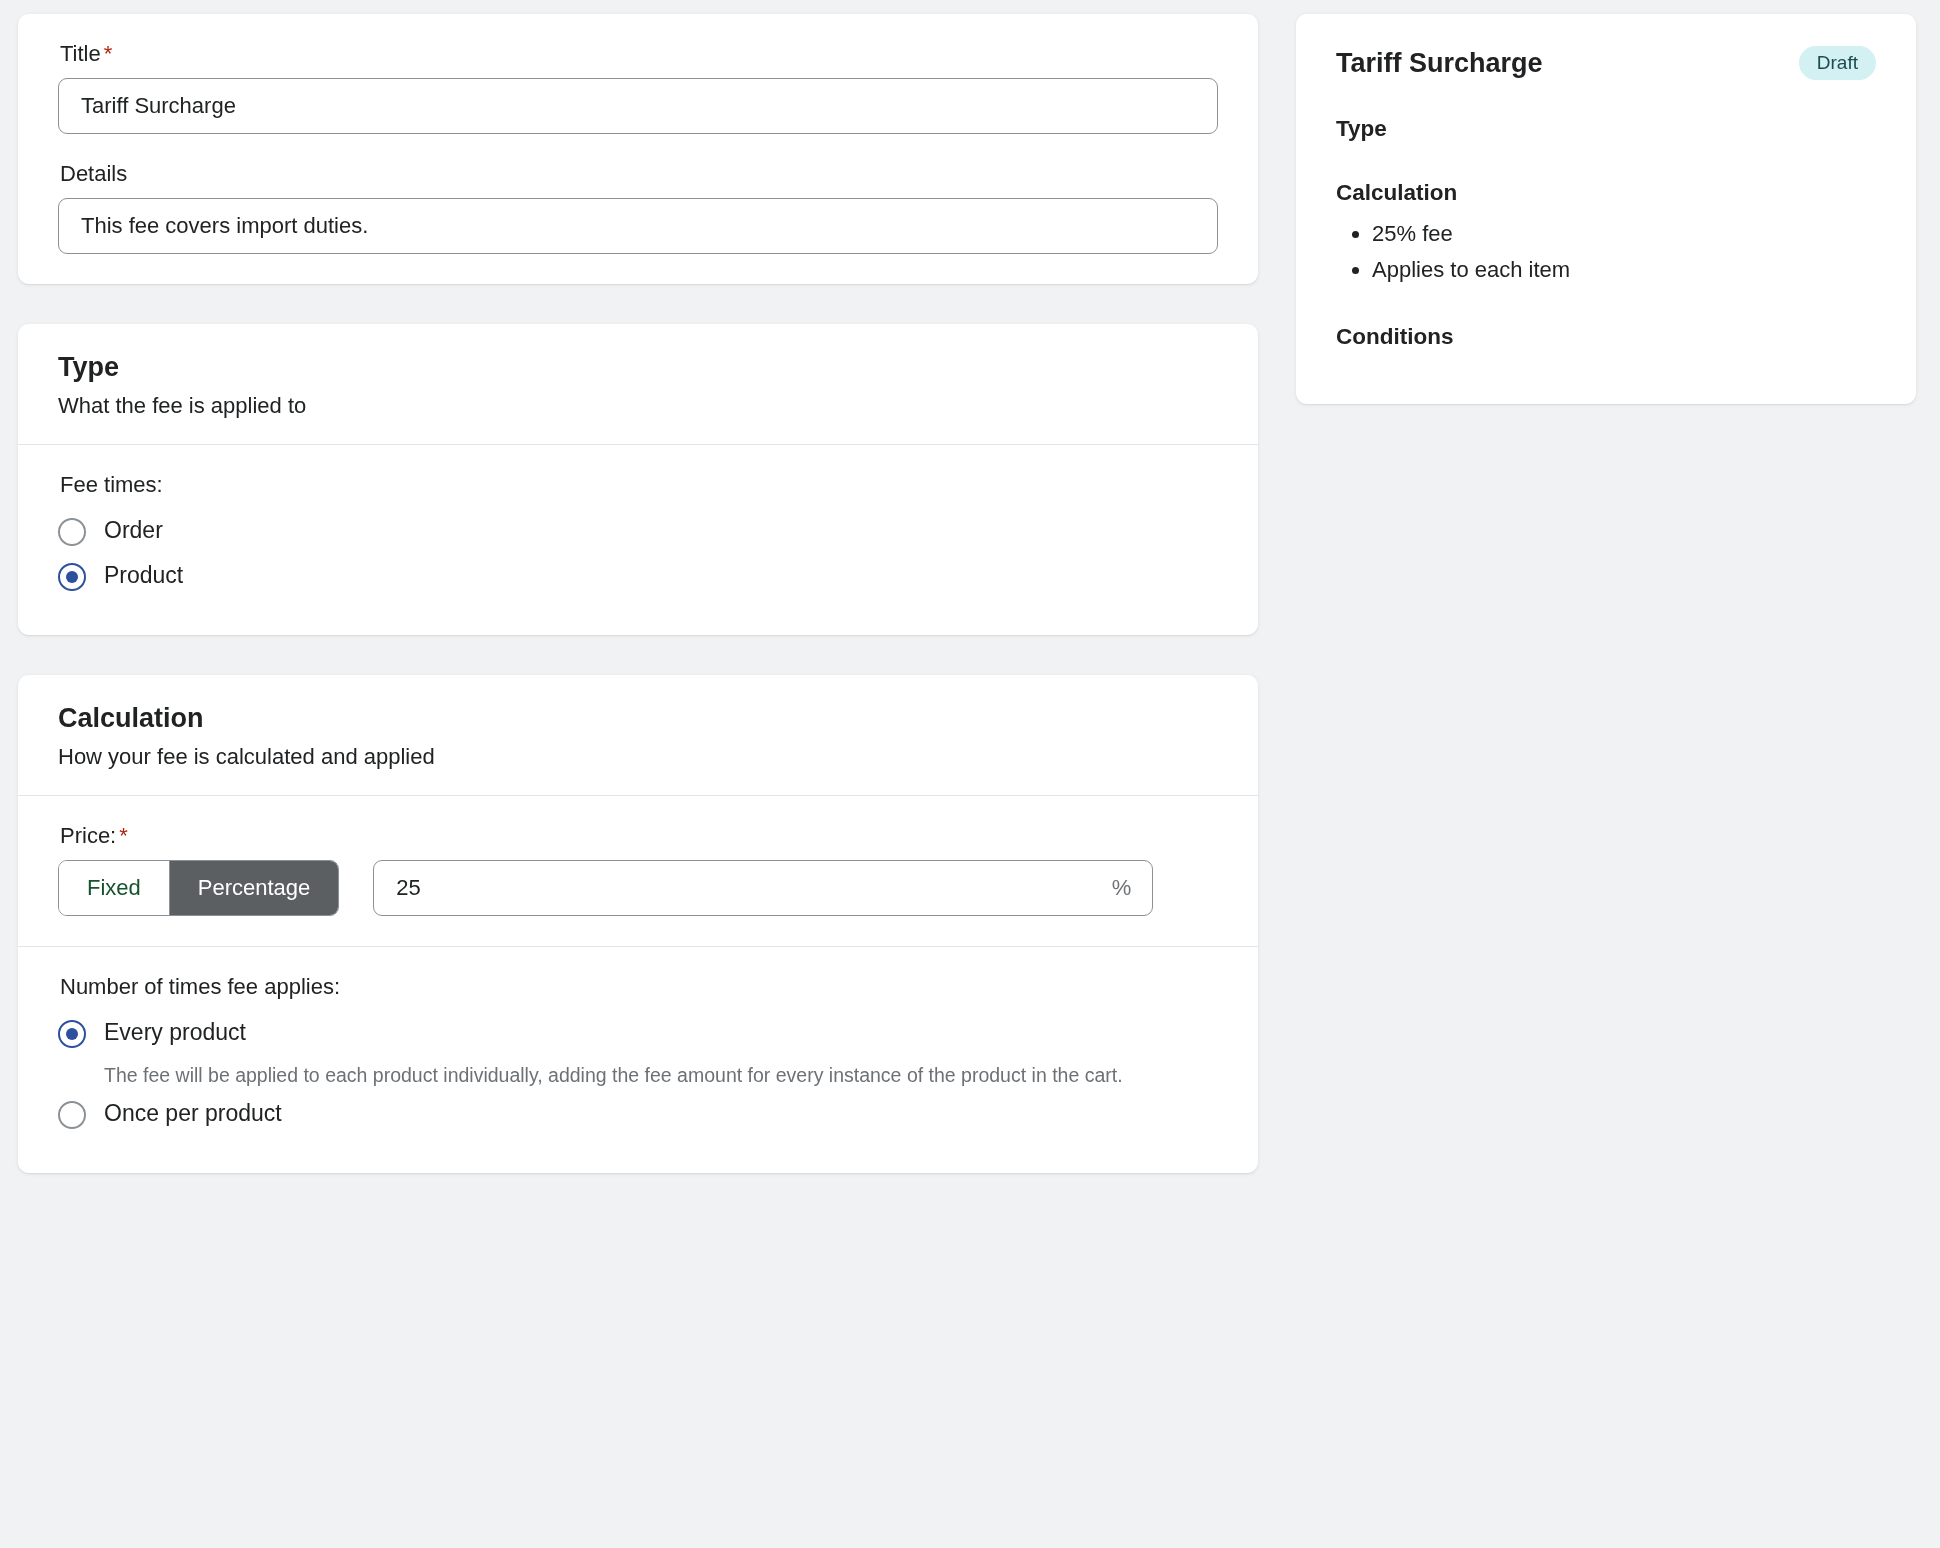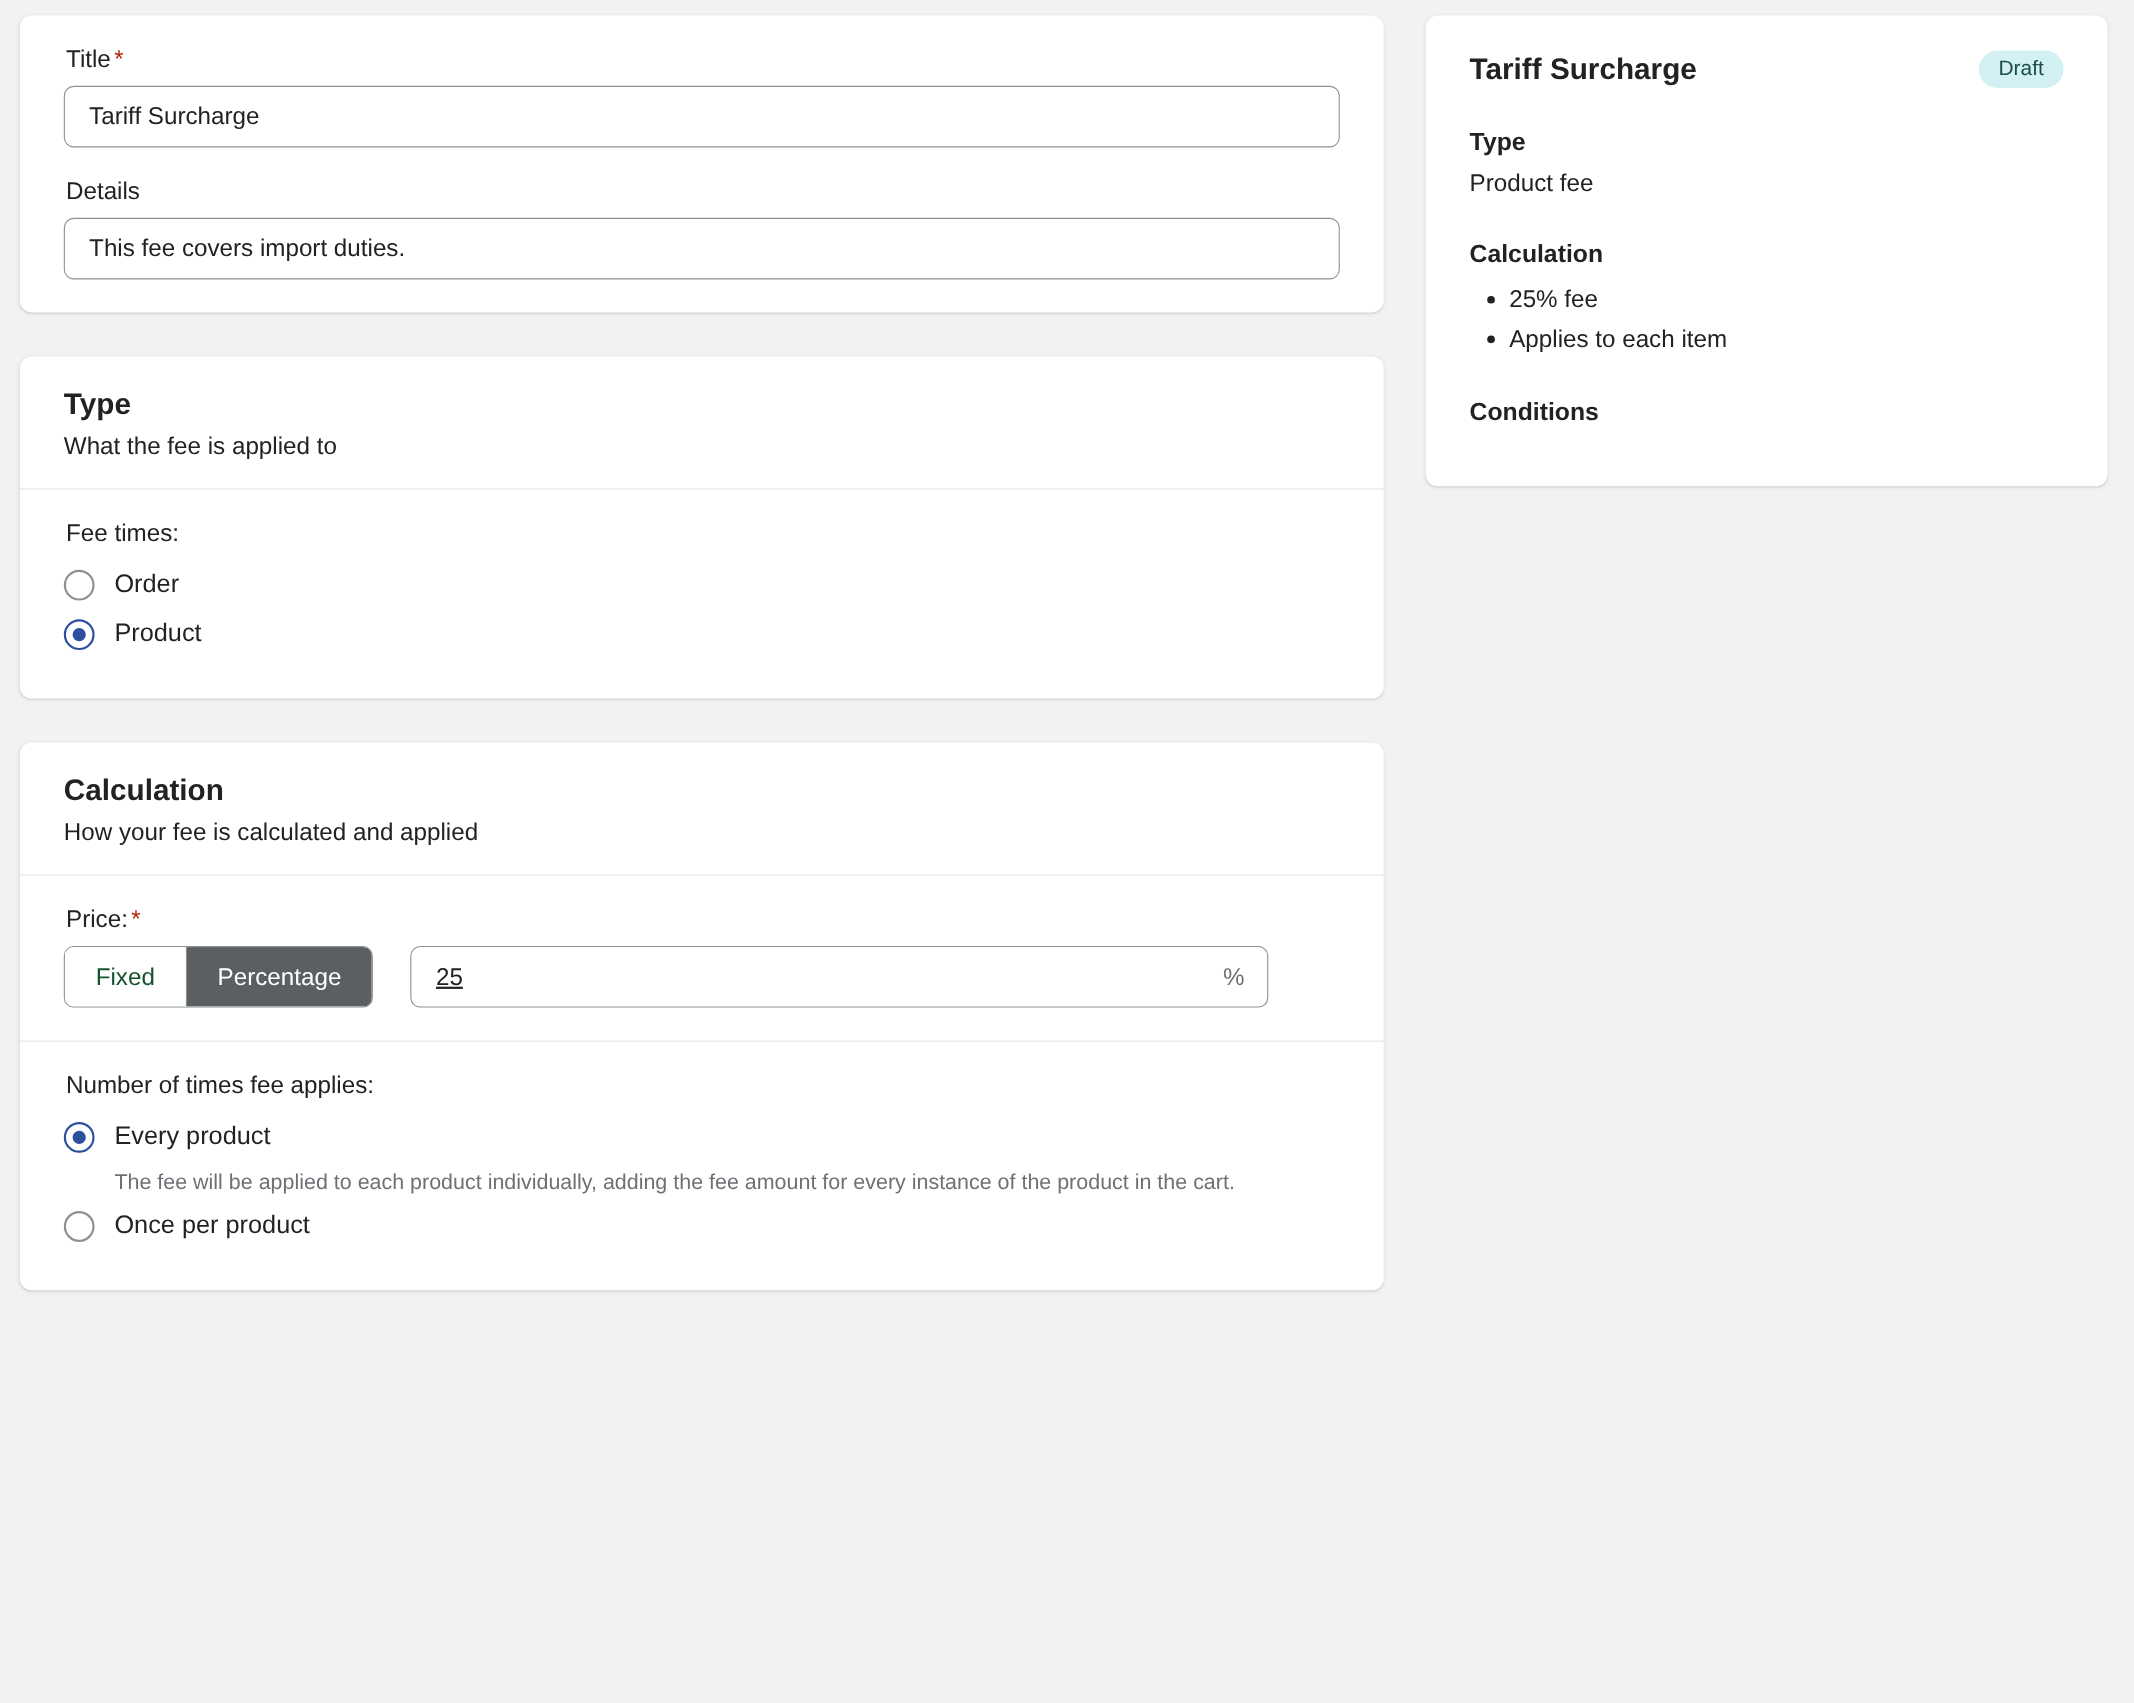--- a/index.html
+++ b/index.html
@@ -170,21 +170,21 @@
   .seg:last-child { border-right: none; }
   .seg.active {
     background: #5c5f62;
     color: #ffffff;
   }
   .price-input-wrap {
     position: relative;
     width: 780px;
     height: 56px;
   }
-  .price-input-wrap .text-input { padding-right: 92px; text-decoration: underline; }
+  .price-input-wrap .text-input { padding-right: 92px; }
   .suffix {
     position: absolute;
     right: 22px;
     top: 50%;
     transform: translateY(-50%);
     font-size: 22px;
     color: #6d7175;
     pointer-events: none;
   }
 
@@ -326,21 +326,20 @@
 
   <div class="col-side">
     <div class="card">
       <div class="summary-card-inner">
         <div class="summary-head">
           <h2 class="summary-title">Tariff Surcharge</h2>
           <span class="badge">Draft</span>
         </div>
 
         <div class="summary-label">Type</div>
-        <p class="summary-value">Product fee</p>
 
         <div class="summary-label">Calculation</div>
         <ul class="summary-list">
           <li>25% fee</li>
           <li>Applies to each item</li>
         </ul>
 
         <div class="summary-label">Conditions</div>
       </div>
     </div>

